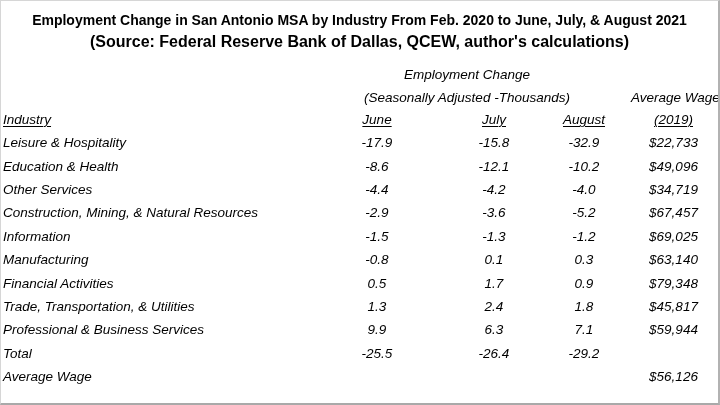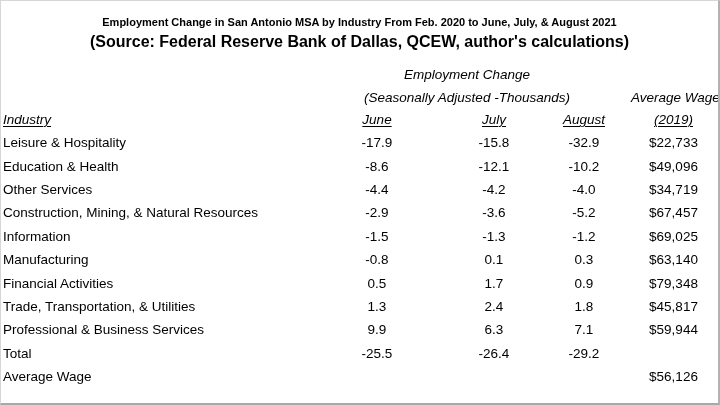--- a/index.html
+++ b/index.html
@@ -19,21 +19,21 @@
     border-left: 1px solid #d6d6d6;
     border-right: 2px solid #b2b2b2;
     border-bottom: 2px solid #a9a9a9;
     overflow: hidden;
   }
   .title-line {
     height: 27px;
     display: flex;
     align-items: flex-end;
     justify-content: center;
-    font-size: 11px;
+    font-size: 14px;
     font-weight: bold;
     white-space: nowrap;
   }
   .subtitle-line {
     height: 23px;
     display: flex;
     align-items: flex-end;
     justify-content: center;
     font-size: 16px;
     font-weight: bold;
@@ -49,21 +49,21 @@
     padding: 0 2px;
     font-size: 13.5px;
     font-weight: normal;
     white-space: nowrap;
     overflow: visible;
     vertical-align: middle;
   }
   tr.hdr-row-1 td { height: 23px; }
   tr.hdr-row-2 td { height: 22px; }
   tr.hdr-row-3 td { height: 23px; }
-  tbody tr td { height: 23.4px; }
+  tbody tr td { height: 23.4px; font-style: italic; }
   .c-ind { text-align: left; }
   .c-num { text-align: center; }
   .italic { font-style: italic; }
   .u {
     text-decoration: underline;
     text-decoration-thickness: 1px;
     text-underline-offset: 2px;
   }
 </style>
 </head>

